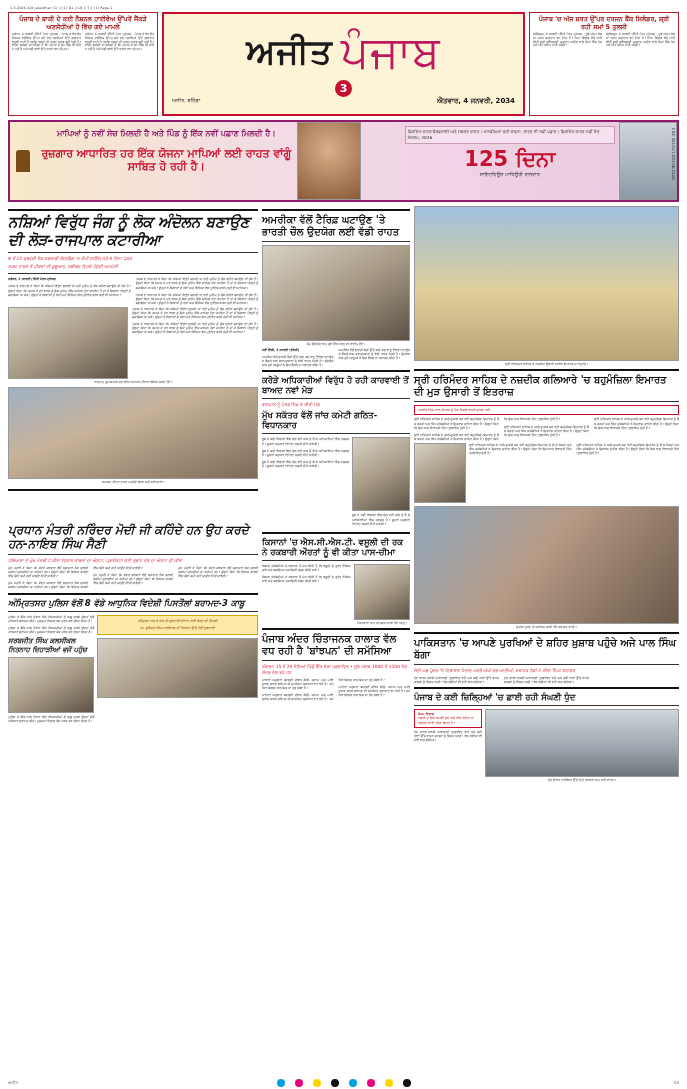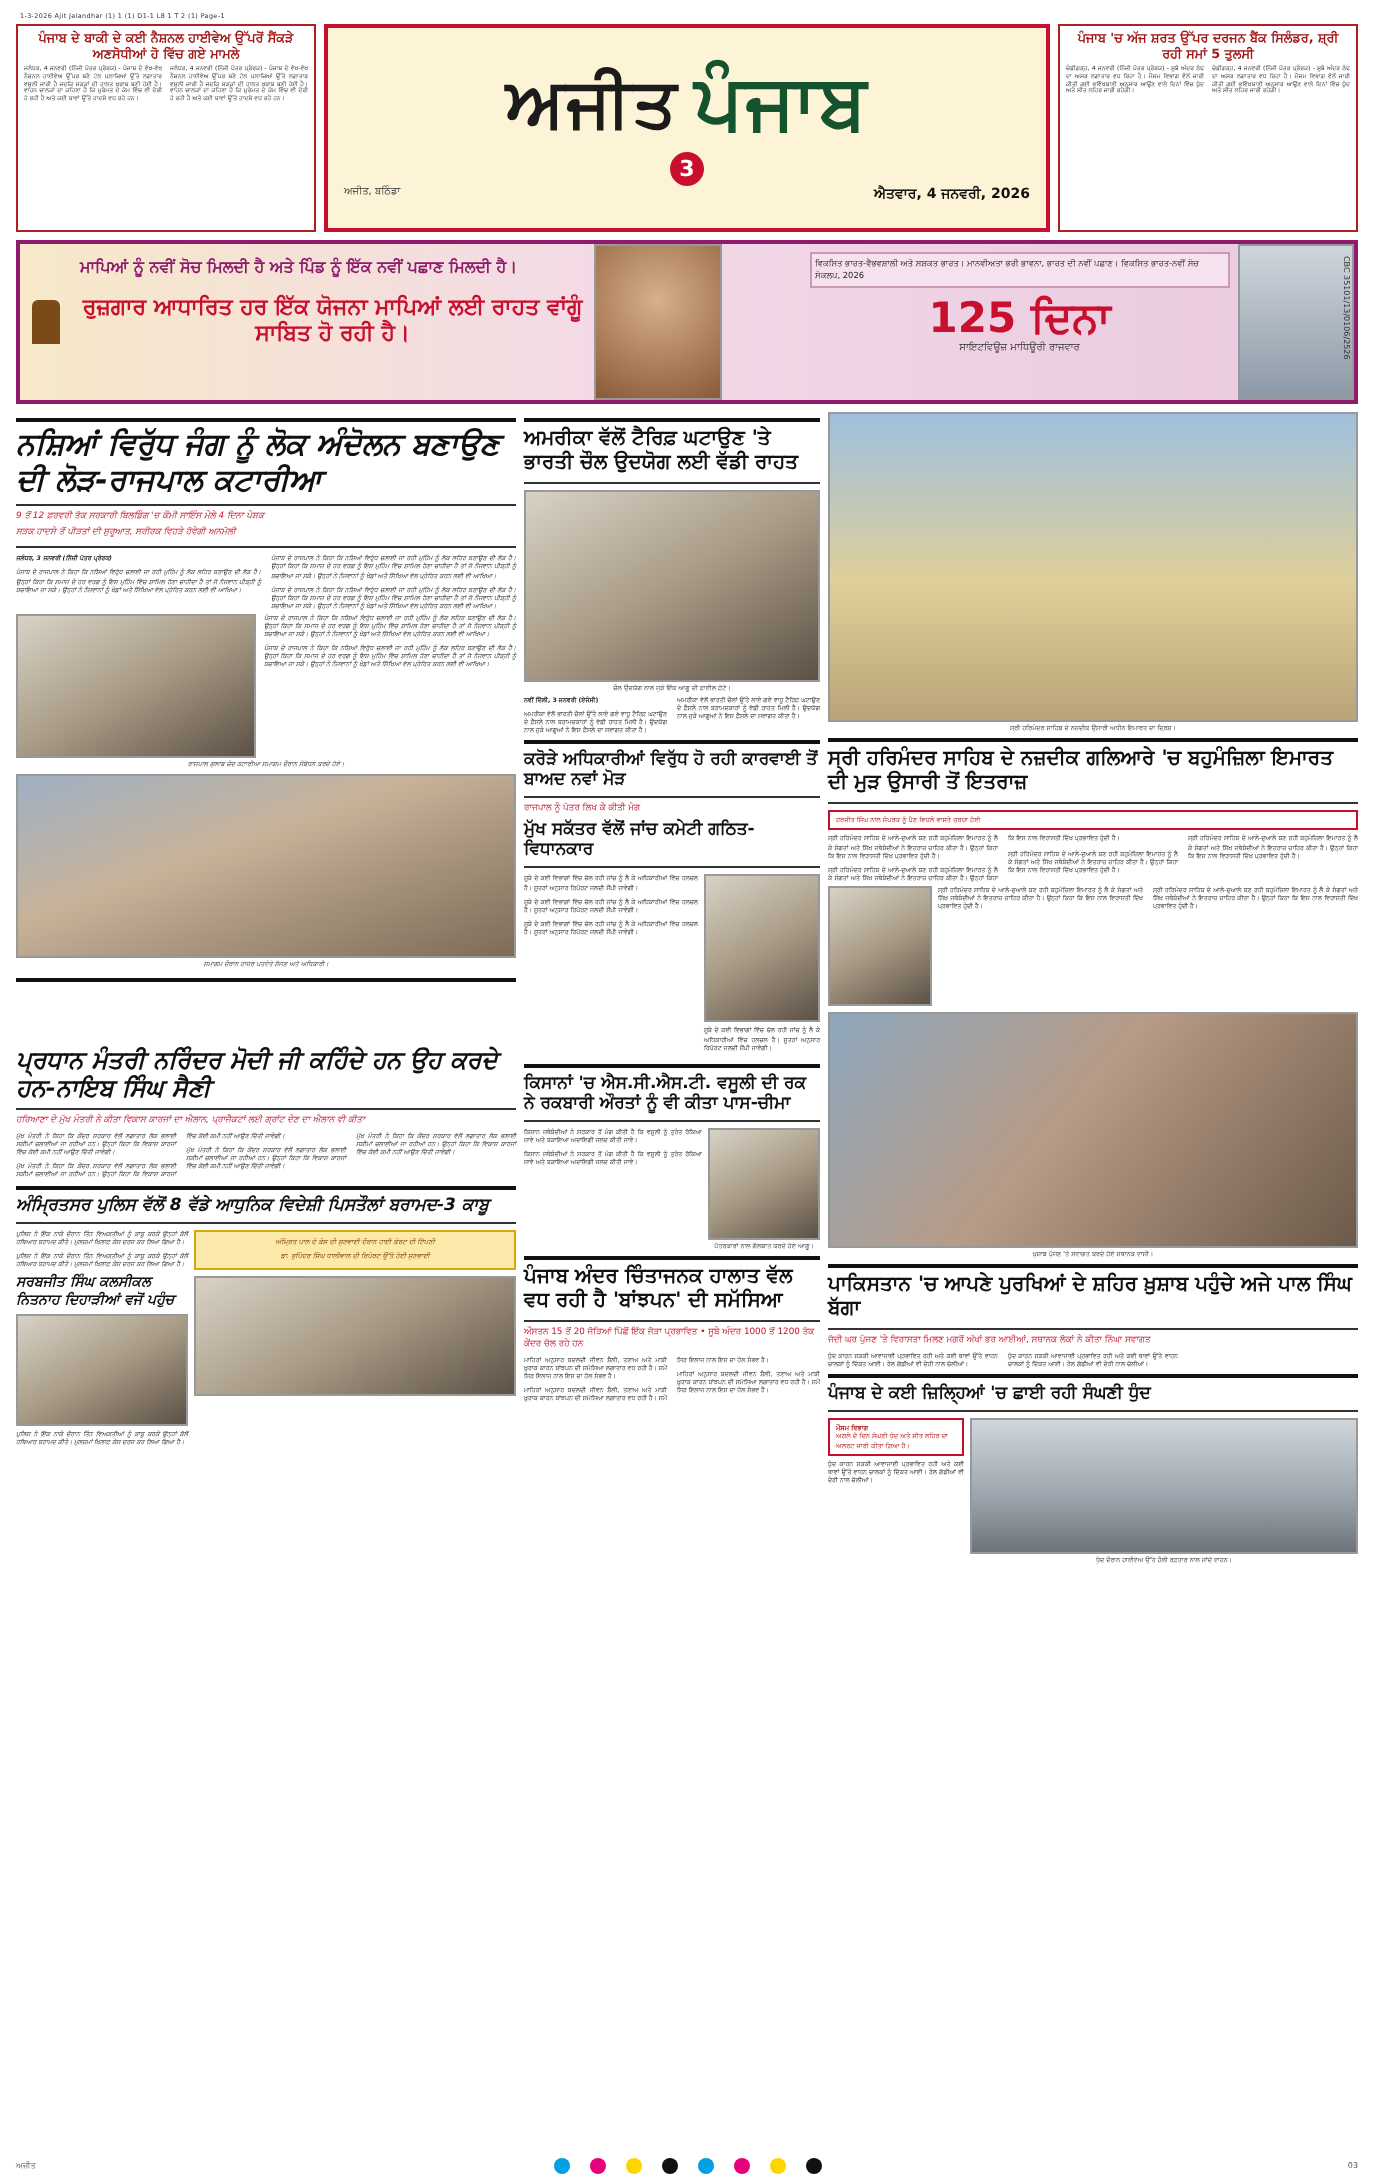--- a/index.html
+++ b/index.html
@@ -11,31 +11,31 @@
 
   
   .masthead{display:flex;gap:4px;align-items:stretch;height:104px;}
   .mh-side{width:150px;border:1px solid #b02020;box-sizing:border-box;padding:2px 3px;}
   .mh-side h4{margin:0 0 2px 0;font-size:6.4px;line-height:8px;color:#a01818;font-weight:bold;text-align:center;}
   .mh-side .body{column-count:2;column-gap:4px;font-size:3px;line-height:3.8px;color:#222;text-align:justify;}
   .mh-side .body p{margin:0 0 2px 0;}
   .mh-center{flex:1;border:2px solid #c8102e;box-sizing:border-box;background:#fdf3d6;position:relative;display:flex;flex-direction:column;align-items:center;justify-content:center;}
   .mh-logo{display:flex;align-items:center;justify-content:center;gap:8px;margin-top:4px;}
   .mh-ajit{font-size:34px;font-weight:bold;color:#1b1b1b;letter-spacing:1px;}
-  .mh-punjab{font-size:38px;font-weight:bold;color:#14532d;letter-spacing:1px;}
+  .mh-punjab{font-size:44px;font-weight:normal;color:#be185d;letter-spacing:1px;}
   .mh-circle{width:17px;height:17px;border-radius:50%;background:#c8102e;color:#fff;font-size:11px;font-weight:bold;display:flex;align-items:center;justify-content:center;margin:2px auto 0 auto;}
   .mh-bottom{display:flex;justify-content:space-between;width:100%;padding:0 8px 2px 8px;box-sizing:border-box;font-size:5px;color:#333;}
   .mh-date{font-size:7px;font-weight:bold;color:#111;}
 
   
   .banner{margin-top:4px;height:82px;border:2px solid #8e1b6b;box-sizing:border-box;background:linear-gradient(90deg,#f7e9c9 0%,#f3d9e8 45%,#e9c9de 100%);display:flex;position:relative;overflow:hidden;}
   .banner .emblem{width:26px;display:flex;align-items:center;justify-content:center;}
   .banner .emblem div{width:14px;height:22px;background:#7a4a18;border-radius:3px 3px 0 0;}
   .banner .left{flex:1.5;padding:6px 4px;}
-  .banner .left .l1{font-size:8px;color:#8e1b6b;font-weight:bold;text-align:left;line-height:11px;}
+  .banner .left .l1{font-size:8px;color:#8e1b6b;font-weight:bold;text-align:center;line-height:11px;}
   .banner .left .l2{font-size:11px;color:#c8102e;font-weight:bold;text-align:center;margin-top:8px;}
   .banner .lady{width:64px;background:radial-gradient(circle at 50% 35%,#d8b08a,#8a5a38);}
   .banner .right{flex:1.25;padding:4px;margin-left:40px;}
   .banner .right .rtop{font-size:4.2px;line-height:6px;color:#222;background:#f6e2ee;border:1px solid #c79ab6;padding:2px;}
   .banner .big{font-size:21px;font-weight:bold;color:#c8102e;text-align:center;margin-top:3px;}
   .banner .spk{font-size:5px;text-align:center;color:#333;}
   .banner .pm{width:58px;background:linear-gradient(180deg,#cfd6dd,#8d99a6);}
   .banner .cbc{position:absolute;right:1px;top:6px;writing-mode:vertical-rl;font-size:4px;color:#333;}
 
   
@@ -93,21 +93,21 @@
     </div>
 
     <div class="mh-center">
       <div class="mh-logo">
         <span class="mh-ajit">ਅਜੀਤ</span>
         <span class="mh-punjab">ਪੰਜਾਬ</span>
       </div>
       <div class="mh-circle">3</div>
       <div class="mh-bottom">
         <span>ਅਜੀਤ, ਬਠਿੰਡਾ</span>
-        <span class="mh-date">ਐਤਵਾਰ, 4 ਜਨਵਰੀ, 2026</span>
+        <span class="mh-date">ਐਤਵਾਰ, 4 ਜਨਵਰੀ, 2034</span>
       </div>
     </div>
 
     <div class="mh-side">
       <h4>ਪੰਜਾਬ 'ਚ ਅੱਜ ਸ਼ਰਤ ਉੱਪਰ ਦਰਜਨ ਬੈਂਕ ਸਿਲੰਡਰ, ਸ਼੍ਰੀ ਰਹੀ ਸਮਾਂ 5 ਤੁਲਸੀ</h4>
       <div class="body">
         <p>ਚੰਡੀਗੜ੍ਹ, 4 ਜਨਵਰੀ (ਨਿੱਜੀ ਪੱਤਰ ਪ੍ਰੇਰਕ) - ਸੂਬੇ ਅੰਦਰ ਠੰਢ ਦਾ ਅਸਰ ਲਗਾਤਾਰ ਵਧ ਰਿਹਾ ਹੈ। ਮੌਸਮ ਵਿਭਾਗ ਵੱਲੋਂ ਜਾਰੀ ਕੀਤੀ ਗਈ ਭਵਿੱਖਬਾਣੀ ਅਨੁਸਾਰ ਆਉਣ ਵਾਲੇ ਦਿਨਾਂ ਵਿੱਚ ਧੁੰਦ ਅਤੇ ਸੀਤ ਲਹਿਰ ਜਾਰੀ ਰਹੇਗੀ।</p>
         <p>ਚੰਡੀਗੜ੍ਹ, 4 ਜਨਵਰੀ (ਨਿੱਜੀ ਪੱਤਰ ਪ੍ਰੇਰਕ) - ਸੂਬੇ ਅੰਦਰ ਠੰਢ ਦਾ ਅਸਰ ਲਗਾਤਾਰ ਵਧ ਰਿਹਾ ਹੈ। ਮੌਸਮ ਵਿਭਾਗ ਵੱਲੋਂ ਜਾਰੀ ਕੀਤੀ ਗਈ ਭਵਿੱਖਬਾਣੀ ਅਨੁਸਾਰ ਆਉਣ ਵਾਲੇ ਦਿਨਾਂ ਵਿੱਚ ਧੁੰਦ ਅਤੇ ਸੀਤ ਲਹਿਰ ਜਾਰੀ ਰਹੇਗੀ।</p>
       </div>
     </div>

